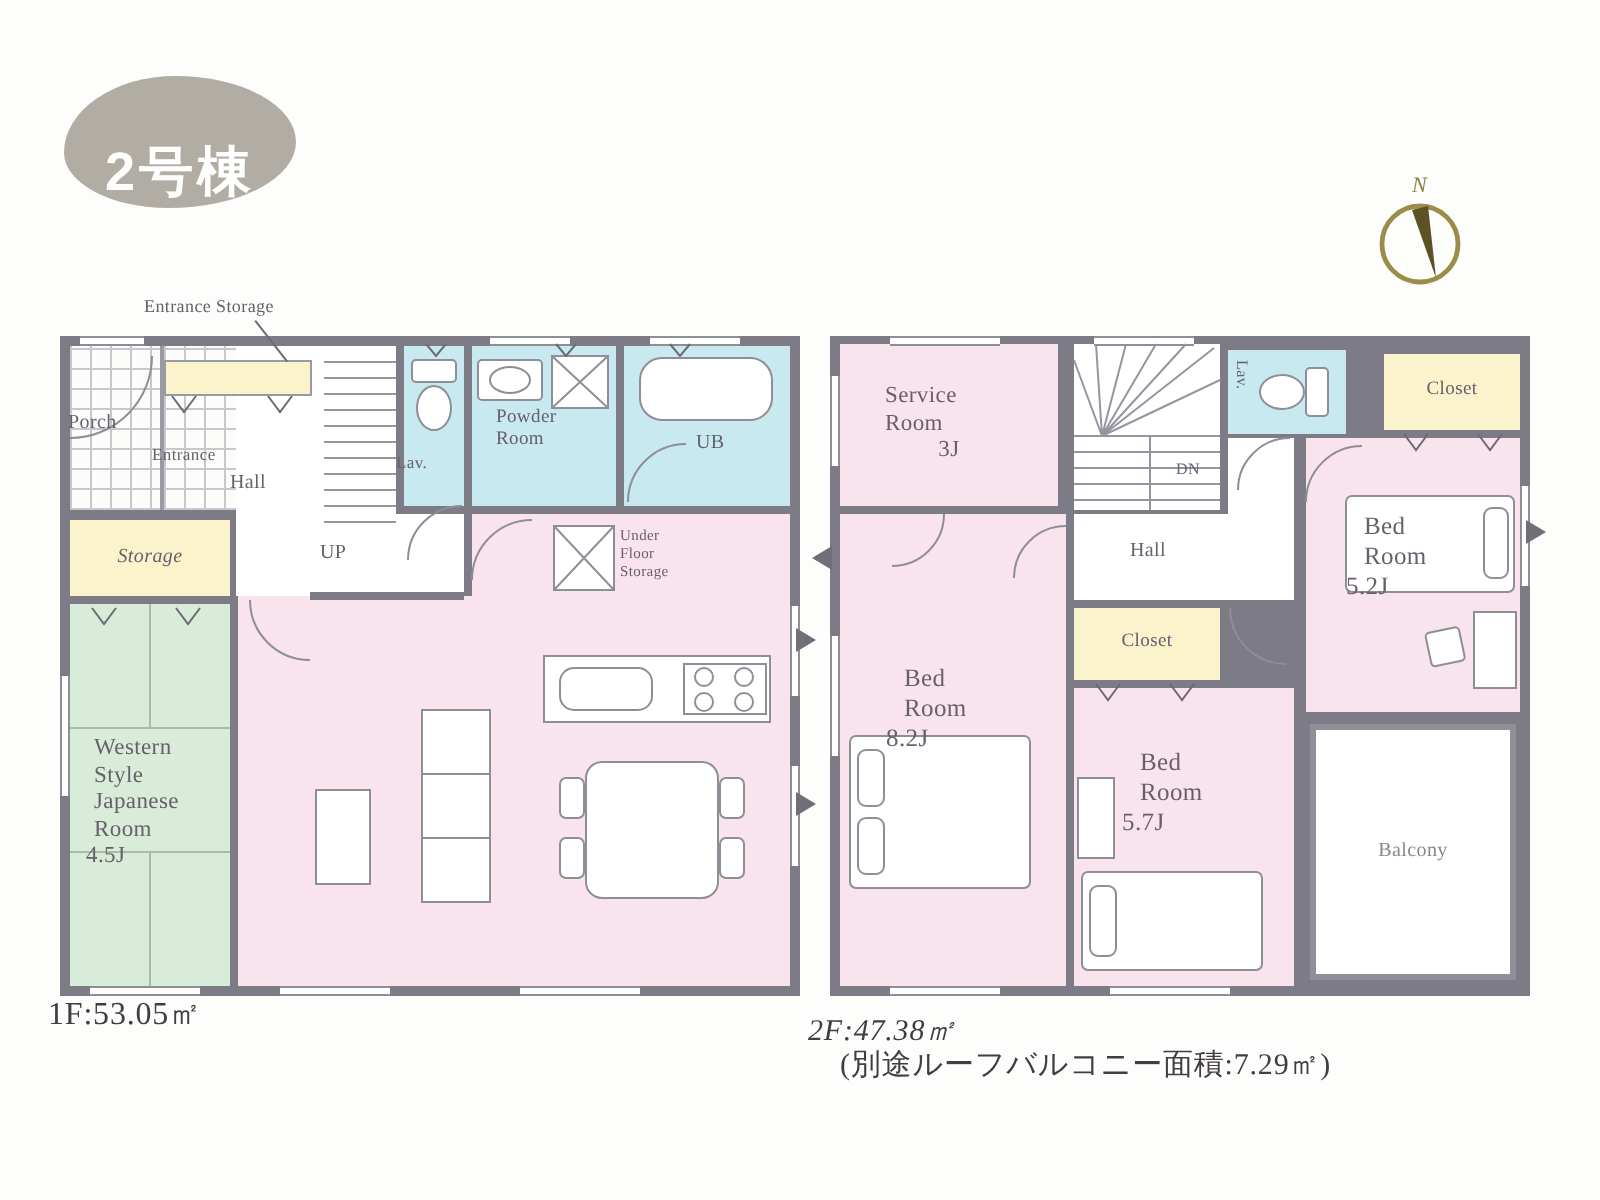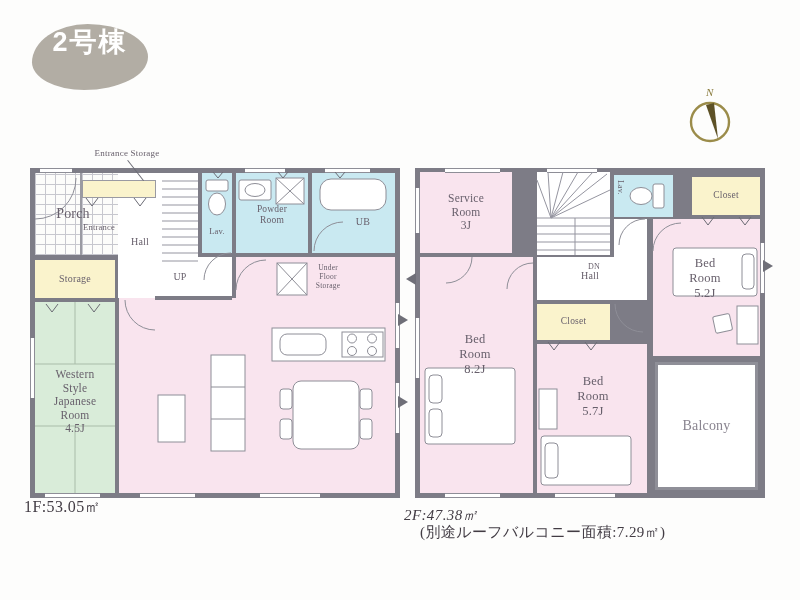--- a/index.html
+++ b/index.html
@@ -3,37 +3,37 @@
 <meta charset="utf-8">
 <style>
   :root{
     --wall:#7d7c86; --room_pink:#f9e4ee; --room_blue:#c9e9f1; --room_green:#d9ecd9;
     --closet_yellow:#faf3cc; --badge_gray:#b2ada4; --compass_olive:#8b7d3f;
     --line:#8e8e97; --label:#675f6b; --area_text:#423c44;
   }
   html,body{margin:0;padding:0;background:#ffffff;}
   .canvas{position:relative;width:800px;height:600px;background:#fdfdfc;overflow:hidden;
           font-family:"Liberation Serif","DejaVu Serif",serif;}
-  .badge{position:absolute;left:32px;top:24px;width:116px;height:66px;background:var(--badge_gray);
-         border-radius:48% 52% 55% 45% / 58% 50% 50% 42%;display:flex;align-items:flex-start;justify-content:center;}
+  .badge{position:absolute;left:32px;top:38px;width:116px;height:66px;background:var(--badge_gray);
+         border-radius:48% 52% 55% 45% / 58% 50% 50% 42%;display:flex;align-items:flex-end;justify-content:center;}
   .badge span{color:#ffffff;font-size:27px;font-weight:bold;letter-spacing:2px;
               font-family:"Liberation Sans","DejaVu Sans",sans-serif;}
   .plan{position:absolute;background:var(--wall);}
   #plan1f{left:30px;top:168px;width:370px;height:330px;}
   #plan2f{left:415px;top:168px;width:350px;height:330px;}
   .room{position:absolute;box-sizing:border-box;}
   .pink{background:var(--room_pink);} .blue{background:var(--room_blue);}
   .green{background:var(--room_green);} .yellow{background:var(--closet_yellow);}
   .white{background:#ffffff;}
   .tile{background-color:#fcfcfa;
         background-image:repeating-linear-gradient(0deg,#c7c7ce 0 1px,transparent 1px 10px),
                          repeating-linear-gradient(90deg,#c7c7ce 0 1px,transparent 1px 10px);}
   .stairs{background-color:#ffffff;}
   .cc{display:flex;flex-direction:column;align-items:center;justify-content:center;text-align:center;}
-  .lbl{position:absolute;color:var(--label);text-align:center;line-height:1.18;letter-spacing:.2px;}
+  .lbl{position:absolute;color:var(--label);text-align:left;line-height:1.18;letter-spacing:.2px;}
   .fix{position:absolute;left:0;top:0;pointer-events:none;}
   .win{position:absolute;background:#ffffff;box-sizing:border-box;}
   .win-h{height:5px;border-top:1px solid var(--line);border-bottom:1px solid var(--line);}
   .win-v{width:5px;border-left:1px solid var(--line);border-right:1px solid var(--line);}
   .tri-r{position:absolute;width:0;height:0;border-top:6px solid transparent;
          border-bottom:6px solid transparent;border-left:10px solid #6f6f78;}
   .tri-l{position:absolute;width:0;height:0;border-top:6px solid transparent;
          border-bottom:6px solid transparent;border-right:10px solid #6f6f78;}
   .area{position:absolute;color:var(--area_text);font-size:15px;letter-spacing:.4px;}
   .leader{position:absolute;width:26px;height:1px;background:#6b6b74;transform:rotate(52deg);transform-origin:left top;}
@@ -59,21 +59,21 @@
     <div class="room tile" style="left:5px;top:5px;width:45px;height:82px;"></div>
     <div class="room tile" style="left:50px;top:5px;width:38px;height:82px;border-left:2px solid #9a9aa2;"></div>
     <div class="room white" style="left:88px;top:5px;width:44px;height:125px;"></div>
     <div class="room stairs" style="left:132px;top:5px;width:36px;height:97px;"></div>
     <div class="room white" style="left:132px;top:89px;width:70px;height:41px;"></div>
     <div class="room blue" style="left:172px;top:5px;width:30px;height:80px;"></div>
     <div class="room blue" style="left:206px;top:5px;width:72px;height:80px;"></div>
     <div class="room blue" style="left:282px;top:5px;width:83px;height:80px;"></div>
     <div class="room yellow" style="left:52px;top:12px;width:74px;height:18px;border:1px solid #9a9aa2;"></div>
     <div class="room yellow cc" style="left:5px;top:92px;width:80px;height:38px;">
-      <span class="lbl" style="position:static;font-size:10px;">Storage</span>
+      <span class="lbl" style="position:static;font-size:10px;font-style:italic;">Storage</span>
     </div>
     <div class="room green" style="left:5px;top:134px;width:80px;height:191px;"></div>
     <div class="room pink" style="left:206px;top:89px;width:159px;height:41px;"></div>
     <div class="room pink" style="left:89px;top:130px;width:276px;height:195px;"></div>
 
     <div style="position:absolute;left:125px;top:128px;width:77px;height:4px;background:var(--wall);"></div>
 
     <div class="win win-h" style="left:10px;top:0;width:32px;"></div>
     <div class="win win-h" style="left:215px;top:0;width:40px;"></div>
     <div class="win win-h" style="left:295px;top:0;width:45px;"></div>
@@ -114,58 +114,58 @@
       <rect x="128" y="227" width="27" height="47" fill="#fff" stroke="#8e8e97"></rect>
       <rect x="263" y="213" width="66" height="68" rx="8" fill="#fff" stroke="#8e8e97"></rect>
       <rect x="250" y="221" width="12" height="20" rx="3" fill="#fff" stroke="#8e8e97"></rect>
       <rect x="250" y="251" width="12" height="20" rx="3" fill="#fff" stroke="#8e8e97"></rect>
       <rect x="330" y="221" width="12" height="20" rx="3" fill="#fff" stroke="#8e8e97"></rect>
       <rect x="330" y="251" width="12" height="20" rx="3" fill="#fff" stroke="#8e8e97"></rect>
       <path d="M5,196h80 M5,258h80 M45,134v62 M45,258v67" stroke="#a9bca9"></path>
       <path d="M56,30l6,8l6,-8 M104,30l6,8l6,-8 M16,136l6,8l6,-8 M58,136l6,8l6,-8 M183,4l5,6l5,-6 M248,4l5,6l5,-6 M305,4l5,6l5,-6" stroke="#6b6b74" fill="none"></path>
     </svg>
 
-    <div class="lbl" style="left:20px;top:38px;width:46px;font-size:14px;">Porch</div>
+    <div class="lbl" style="left:4px;top:38px;width:46px;font-size:10px;">Porch</div>
     <div class="lbl" style="left:46px;top:54px;width:46px;font-size:8.5px;">Entrance</div>
     <div class="lbl" style="left:85px;top:68px;width:50px;font-size:10px;">Hall</div>
     <div class="lbl" style="left:130px;top:103px;width:40px;font-size:10px;">UP</div>
     <div class="lbl" style="left:168px;top:58px;width:38px;font-size:8.5px;">Lav.</div>
     <div class="lbl" style="left:218px;top:36px;width:48px;font-size:9.5px;">Powder Room</div>
     <div class="lbl" style="left:318px;top:48px;width:30px;font-size:10px;">UB</div>
     <div class="lbl" style="left:280px;top:96px;width:36px;font-size:7.5px;">Under Floor Storage</div>
     <div class="lbl" style="left:13px;top:200px;width:64px;font-size:11.5px;">
       <div style="margin:0 auto;width:56px;">Western Style Japanese Room</div>
       <div>4.5J</div>
     </div>
   </div>
 
   <div class="lbl" style="left:72px;top:148px;width:110px;font-size:9px;position:absolute;">Entrance Storage</div>
   <div class="leader" style="left:128px;top:160px;"></div>
 
   <div id="plan2f" class="plan">
 
-    <div class="room pink cc" style="left:5px;top:4px;width:92px;height:81px;">
+    <div class="room pink cc" style="left:5px;top:4px;width:109px;height:81px;">
       <span class="lbl" style="position:static;font-size:11.5px;width:64px;">Service Room</span>
       <span class="lbl" style="position:static;font-size:11.5px;">3J</span>
     </div>
     <div class="room stairs" style="left:122px;top:4px;width:73px;height:83px;"></div>
     <div class="room blue" style="left:199px;top:7px;width:59px;height:42px;"></div>
     <div class="room white" style="left:199px;top:51px;width:33px;height:38px;"></div>
     <div class="room yellow cc" style="left:277px;top:9px;width:68px;height:38px;">
       <span class="lbl" style="position:static;font-size:9.5px;">Closet</span>
     </div>
     <div class="room white" style="left:122px;top:89px;width:110px;height:43px;"></div>
     <div class="room yellow cc" style="left:122px;top:136px;width:73px;height:36px;">
       <span class="lbl" style="position:static;font-size:9.5px;">Closet</span>
     </div>
     <div class="room pink" style="left:238px;top:51px;width:107px;height:137px;"></div>
     <div class="room pink" style="left:5px;top:89px;width:113px;height:236px;"></div>
     <div class="room pink" style="left:122px;top:176px;width:110px;height:149px;"></div>
     <div class="room white cc" style="left:240px;top:194px;width:103px;height:128px;border:3px solid #8f8f98;">
-      <span class="lbl" style="position:static;font-size:14px;color:#8a8590;">Balcony</span>
+      <span class="lbl" style="position:static;font-size:10px;color:#8a8590;">Balcony</span>
     </div>
 
     <div class="win win-h" style="left:30px;top:0;width:55px;"></div>
     <div class="win win-h" style="left:132px;top:0;width:50px;"></div>
     <div class="win win-h" style="left:30px;top:325px;width:55px;"></div>
     <div class="win win-h" style="left:140px;top:325px;width:60px;"></div>
     <div class="win win-v" style="left:0;top:20px;height:45px;"></div>
     <div class="win win-v" style="left:0;top:150px;height:60px;"></div>
     <div class="win win-v" style="left:345px;top:75px;height:50px;"></div>
     <div class="tri-r" style="left:348px;top:92px;"></div>
@@ -187,21 +187,21 @@
       <rect x="299" y="147" width="17" height="17" rx="2" fill="#fff" stroke="#8e8e97" transform="rotate(-12 307 155)"></rect>
       <rect x="10" y="200" width="90" height="76" rx="3" fill="#fff" stroke="#8e8e97"></rect>
       <rect x="14" y="207" width="13" height="28" rx="4" fill="#fff" stroke="#8e8e97"></rect>
       <rect x="14" y="241" width="13" height="28" rx="4" fill="#fff" stroke="#8e8e97"></rect>
       <rect x="126" y="268" width="90" height="49" rx="3" fill="#fff" stroke="#8e8e97"></rect>
       <rect x="130" y="275" width="13" height="35" rx="4" fill="#fff" stroke="#8e8e97"></rect>
       <rect x="124" y="221" width="18" height="40" fill="#fff" stroke="#8e8e97"></rect>
       <path d="M133,174l6,8l6,-8 M170,174l6,8l6,-8 M287,49l6,8l6,-8 M324,49l6,8l6,-8" stroke="#6b6b74" fill="none"></path>
     </svg>
 
-    <div class="lbl" style="left:159px;top:62px;width:40px;font-size:8px;margin-top:32px;">DN</div>
+    <div class="lbl" style="left:173px;top:62px;width:40px;font-size:8px;">DN</div>
     <div class="lbl vert" style="left:201px;top:12px;font-size:8px;">Lav.</div>
     <div class="lbl" style="left:150px;top:102px;width:50px;font-size:10px;">Hall</div>
     <div class="lbl" style="left:258px;top:88px;width:64px;font-size:12.5px;">
       <div style="margin:0 auto;width:46px;">Bed Room</div>
       <div>5.2J</div>
     </div>
     <div class="lbl" style="left:28px;top:164px;width:64px;font-size:12.5px;">
       <div style="margin:0 auto;width:46px;">Bed Room</div>
       <div>8.2J</div>
     </div>

